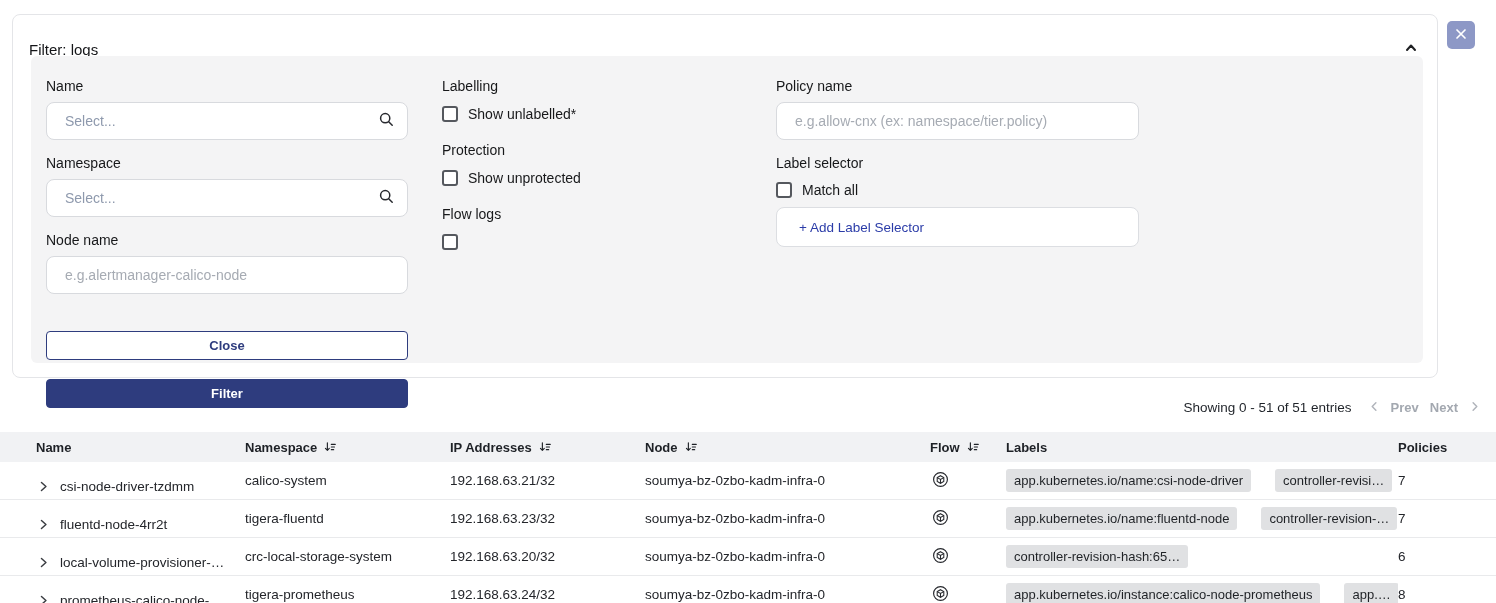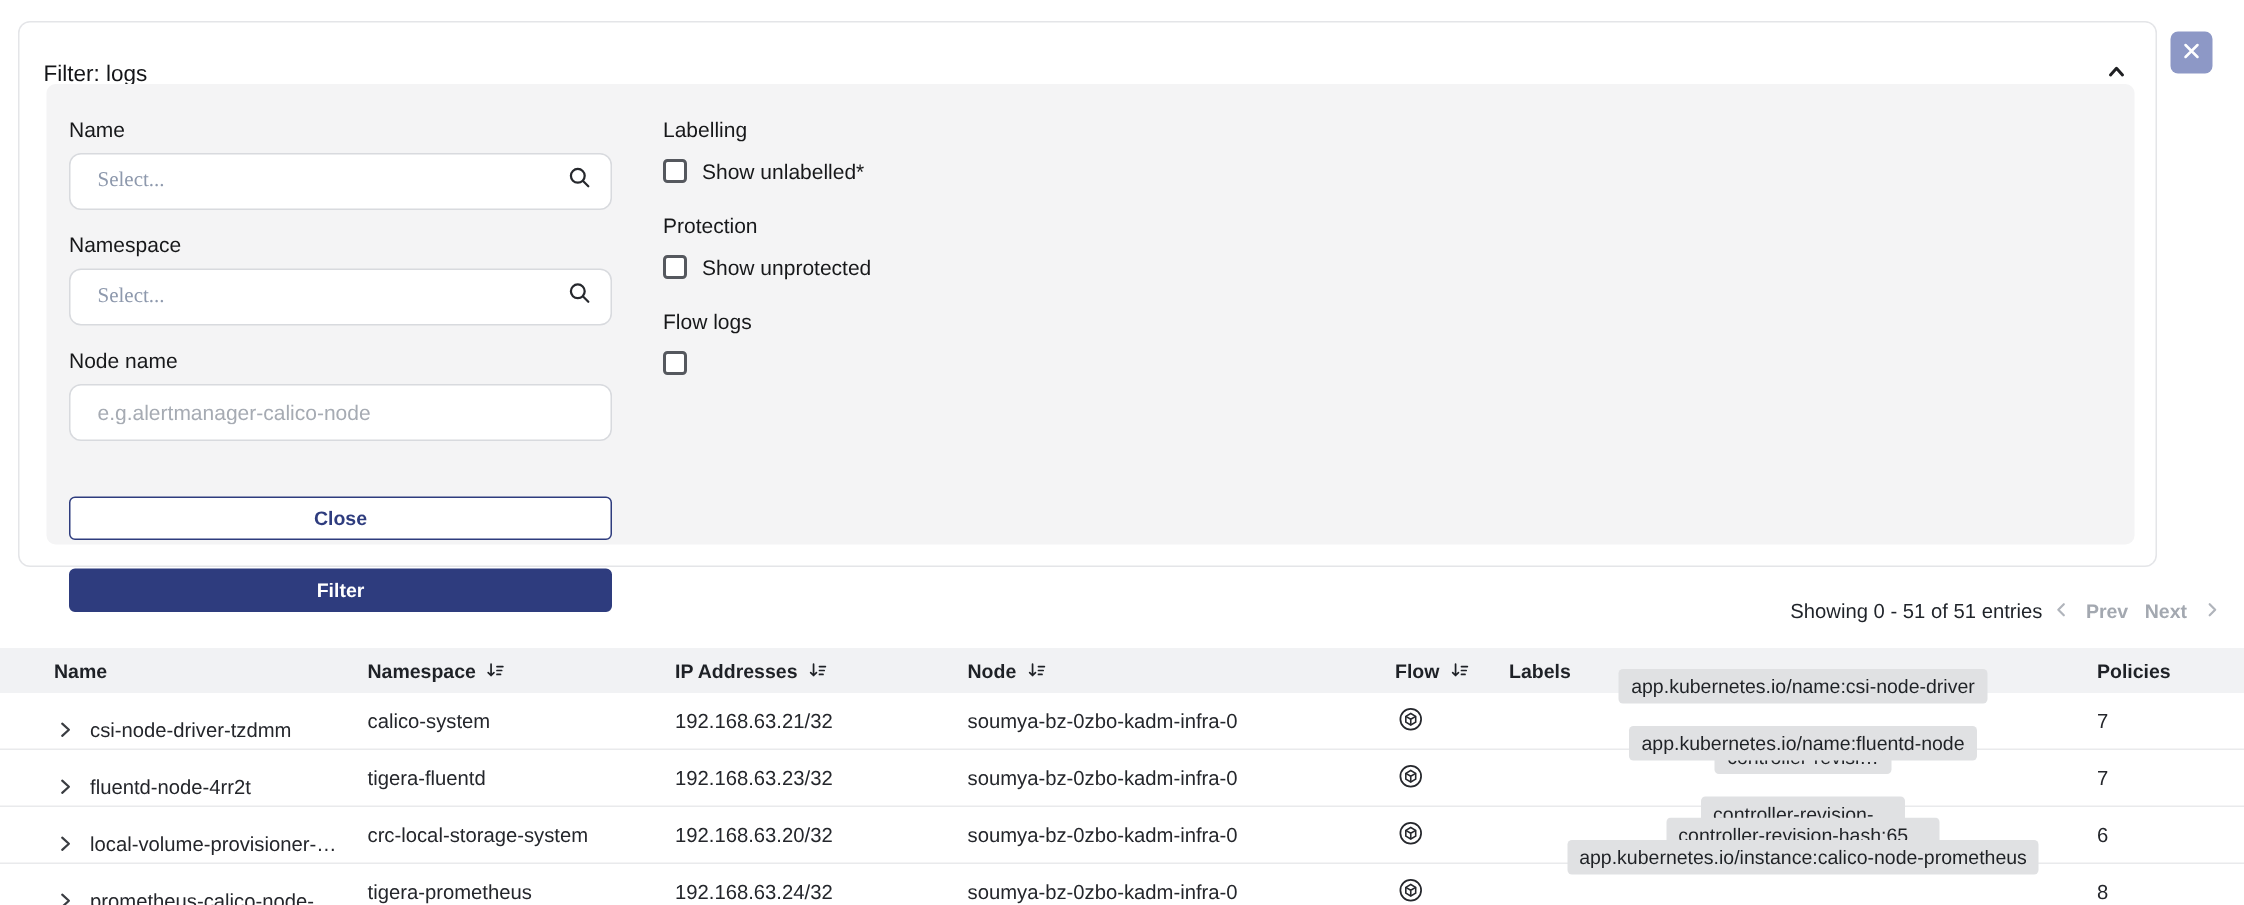--- a/index.html
+++ b/index.html
@@ -20,21 +20,21 @@
     background:#f4f4f5; border-radius:6px; }
   .col { position:absolute; top:22px; }
   .col1 { left:15px;  width:362px; }
   .col2 { left:411px; width:320px; }
   .col3 { left:745px; width:363px; }
 
   .f-label { display:block; font-size:14px; color:#17181a; margin-bottom:8px; }
   .sec-label { display:block; font-size:14px; color:#17181a; margin-bottom:10px; }
 
   .select-box { height:38px; background:#fff; border:1px solid #d8dade; border-radius:8px;
-    display:flex; align-items:center; padding:0 12px 0 18px; margin-bottom:15px; cursor:pointer;font-family:Liberation Serif, serif; }
+    display:flex; align-items:center; padding:0 12px 0 18px; margin-bottom:15px; cursor:pointer; }
   .select-box .ph { flex:1; font-size:14px; color:#8e99ad; }
 
   .text-input { width:100%; height:38px; background:#fff; border:1px solid #d8dade; border-radius:8px;
     padding:0 18px; font-size:14px; color:#202327; font-family:"Liberation Sans",sans-serif; margin-bottom:15px; }
   .text-input::placeholder { color:#a6abb3; }
 
   .chk-row { display:flex; align-items:center; gap:10px; margin-bottom:18px; height:20px; }
   .chk { width:16px; height:16px; background:#fff; border:2px solid #55585e; border-radius:3px; cursor:pointer; flex:none; }
   .chk-label { font-size:14px; color:#17181a; }
 
@@ -43,36 +43,36 @@
   .add-selector-btn span { font-size:13.5px; color:#2b3ca8; }
 
   .btn-row { display:flex; gap:19px; margin-top:22px;flex-direction:column; }
   .btn { height:29px; border-radius:4px; font-size:13px; font-weight:700;
     font-family:"Liberation Sans",sans-serif; cursor:pointer; padding:0 14px; }
   .btn-close { background:#fff; border:1px solid #2e3c7e; color:#2e3c7e; }
   .btn-filter { background:#2e3c7e; border:1px solid #2e3c7e; color:#fff; }
 
   
   .page-bar { position:absolute; top:394px; right:16px; height:26px;
-    display:flex; align-items:center; gap:7px; }
+    display:flex; align-items:center; gap:17px; }
   .page-summary { font-size:13.5px; color:#1f2329; }
   .pager { display:flex; align-items:center; gap:11px; }
   .pg-btn { background:none; border:none; font-family:"Liberation Sans",sans-serif;
     font-size:13px; font-weight:700; color:#a3a8b0; cursor:default; padding:0; }
 
   
   .table { position:absolute; left:0; top:432px; width:1496px; }
   .thead, .tr { display:grid; grid-template-columns:245px 205px 195px 285px 76px 392px 1fr; align-items:center; }
   .thead { height:30px; background:#f1f2f4; }
   .th { font-size:13px; font-weight:700; color:#1e2126; display:flex; align-items:center; gap:6px; }
   .th-name { padding-left:36px; }
   .tr { height:38px; background:#fff; border-bottom:1px solid #e9eaec; font-size:13.5px; color:#24262b; }
   .td-name { padding-left:37px; display:flex; align-items:center; gap:10px; overflow:hidden; white-space:nowrap;margin-top:12px; }
   .td-type { padding-left:2px; display:flex; align-items:center; }
-  .td-labels { display:flex; align-items:center; gap:24px; overflow:hidden;flex-direction:column; }
+  .td-labels { display:flex; align-items:center; gap:24px; overflow:hidden; }
   .chip { background:#e0e1e3; border-radius:3px; padding:4px 8px; font-size:13px; color:#1f2226; white-space:nowrap; }
   .row-chev { display:flex; align-items:center; cursor:pointer; flex:none; }
   .sort-ic { display:flex; align-items:center; cursor:pointer; }
 </style>
 </head>
 <body>
 
 <div class="filter-card">
   <span class="card-title">Filter: logs</span>
   <button class="collapse-btn">
@@ -129,20 +129,34 @@
         <span class="chk"></span>
         <span class="chk-label">Show unprotected</span>
       </div>
 
       <span class="sec-label">Flow logs</span>
       <div class="chk-row">
         <span class="chk"></span>
       </div>
     </div>
 
+    <div class="col col3">
+      <label class="f-label">Policy name</label>
+      <input class="text-input" type="text" placeholder="e.g.allow-cnx (ex: namespace/tier.policy)" style="">
+
+      <span class="sec-label" style="margin-bottom:9px">Label selector</span>
+      <div class="chk-row" style="margin-bottom:7px">
+        <span class="chk"></span>
+        <span class="chk-label">Match all</span>
+      </div>
+
+      <div class="add-selector-btn">
+        <span>+ Add Label Selector</span>
+      </div>
+    </div>
   </div>
 </div>
 
 <button class="dismiss-btn">
   <span>
     <svg width="12" height="12" viewBox="0 0 12 12" fill="none">
         <path d="M2 2l8 8M10 2l-8 8" stroke="#fff" stroke-width="1.7" stroke-linecap="round"></path>
       </svg>
   </span>
 </button>

